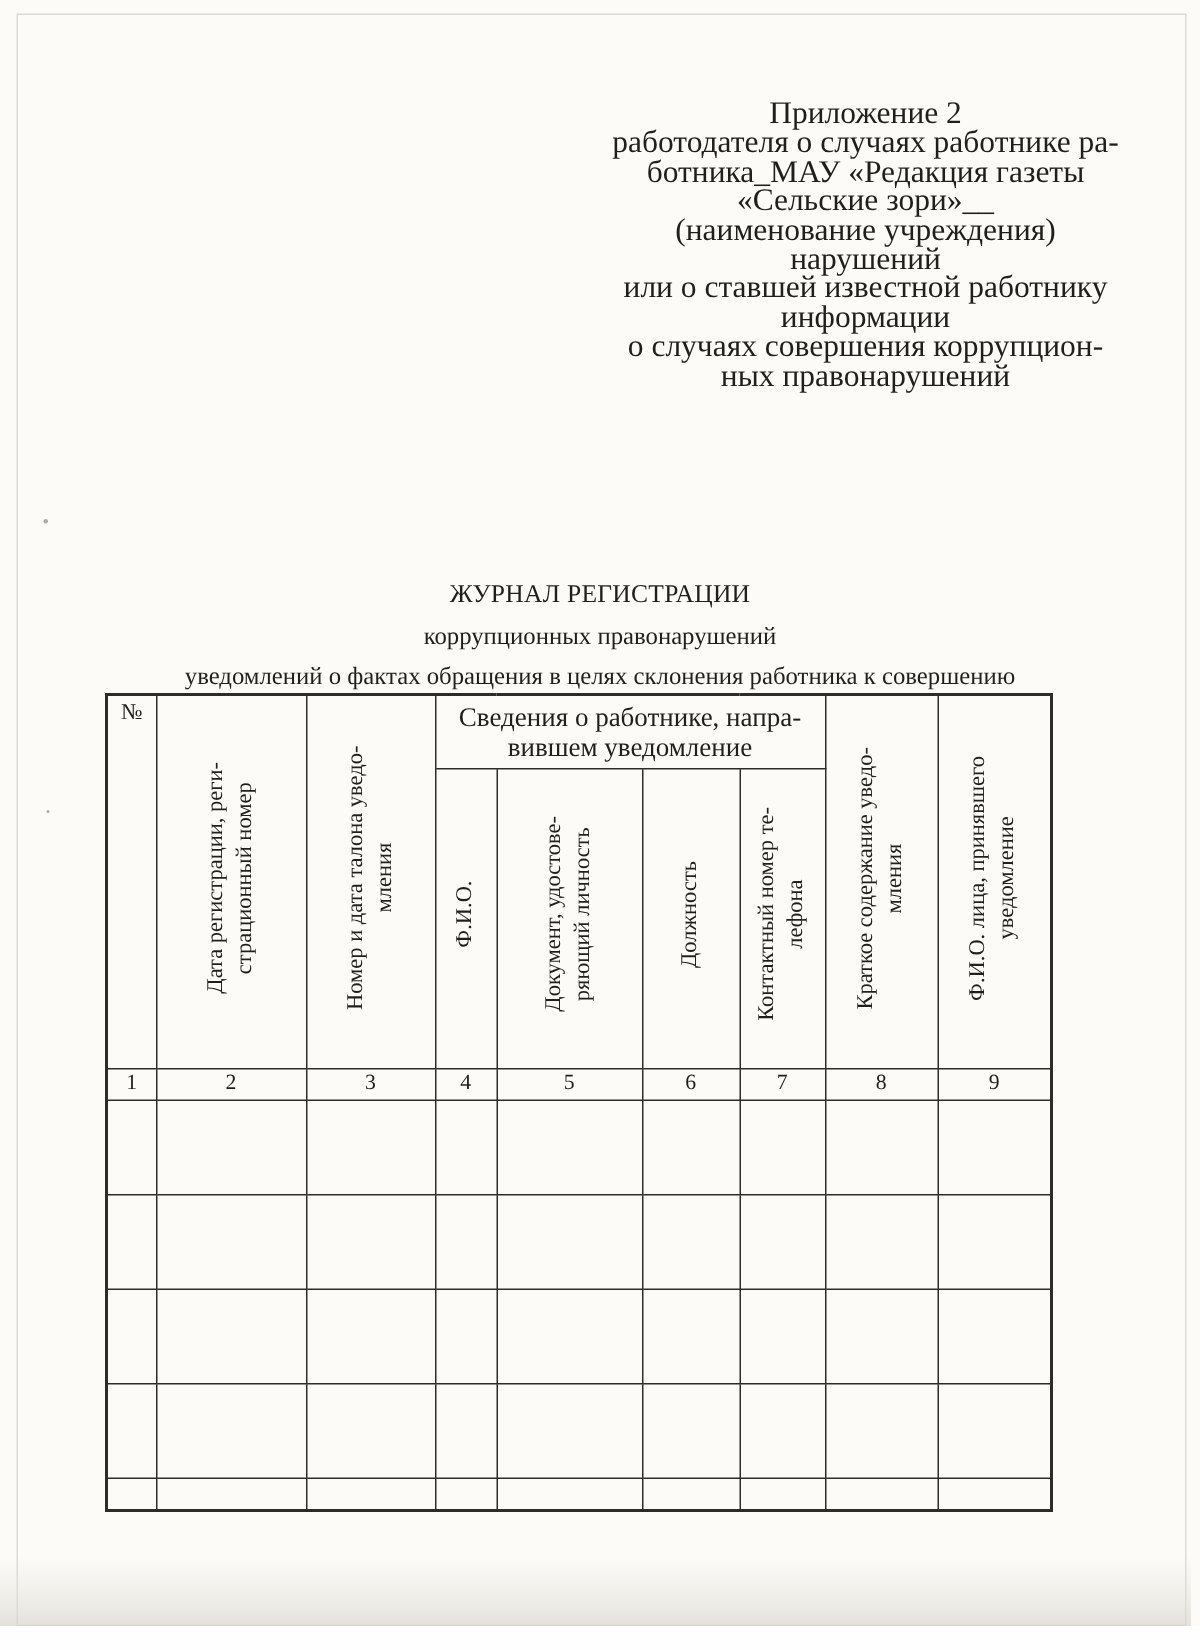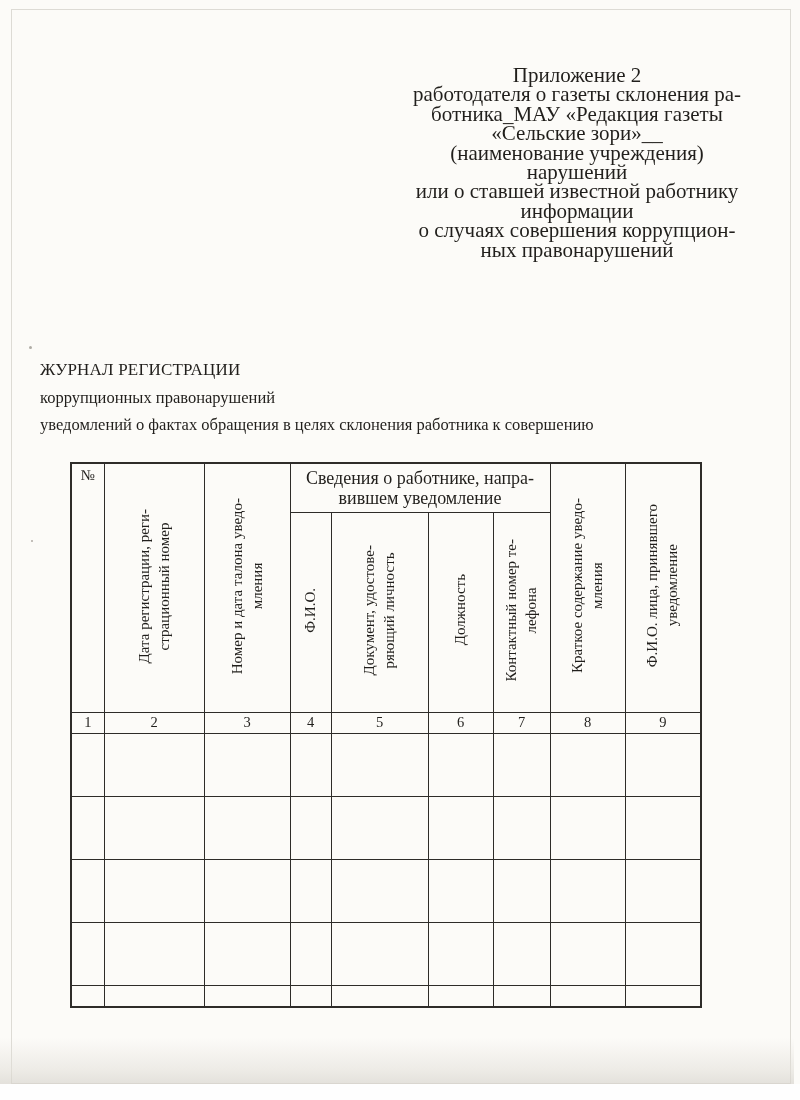--- a/index.html
+++ b/index.html
@@ -41,22 +41,22 @@
   .appendix{
     position:absolute;
     left:388px;top:66px;width:378px;
     text-align:center;
     font-size:21px;
     line-height:19.4px;
   }
   
   .doc-title{
     position:absolute;
-    left:40px;top:356px;width:720px;
-    text-align:left;
+    left:40px;top:382px;width:720px;
+    text-align:center;
   }
   .doc-title .t1{font-size:17px;line-height:28px;letter-spacing:.2px;}
   .doc-title .t2{font-size:16.5px;line-height:27px;}
   
   .tbl-wrap{position:absolute;left:70px;top:462px;}
   table{
     border-collapse:collapse;
     table-layout:fixed;
     width:630px;
     font-size:15px;
@@ -99,21 +99,21 @@
 
 <div class="page">
   <div class="scan-frame"></div>
   <div class="scan-bottom"></div>
   <div class="scan-bottom-white"></div>
   <div class="speck" style="left:29px;top:346px;"></div>
   <div class="speck" style="left:31px;top:540px;width:2px;height:2px;"></div>
 
   <div class="appendix">
     <div>Приложение 2</div>
-    <div>работодателя о газеты склонения ра-</div>
+    <div>работодателя о случаях работнике ра-</div>
     <div>ботника_МАУ «Редакция газеты</div>
     <div>«Сельские зори»__</div>
     <div>(наименование учреждения)</div>
     <div>нарушений</div>
     <div>или о ставшей известной работнику</div>
     <div>информации</div>
     <div>о случаях совершения коррупцион-</div>
     <div>ных правонарушений</div>
   </div>
 

